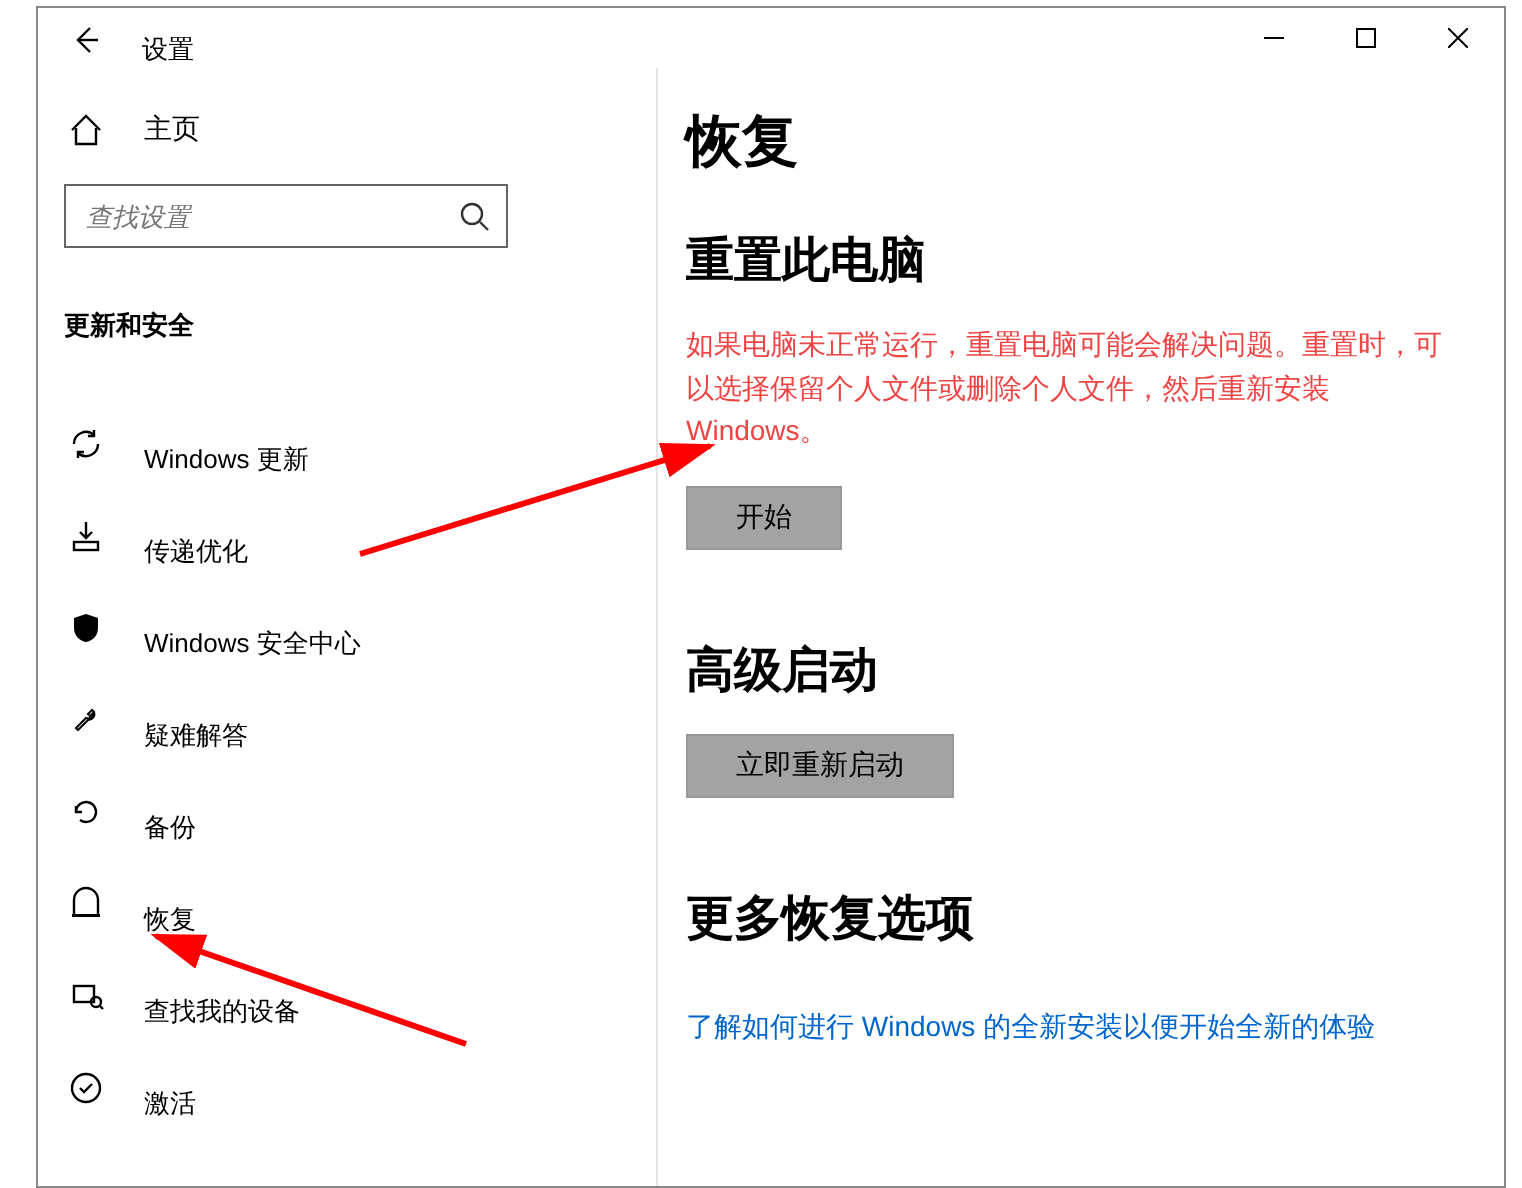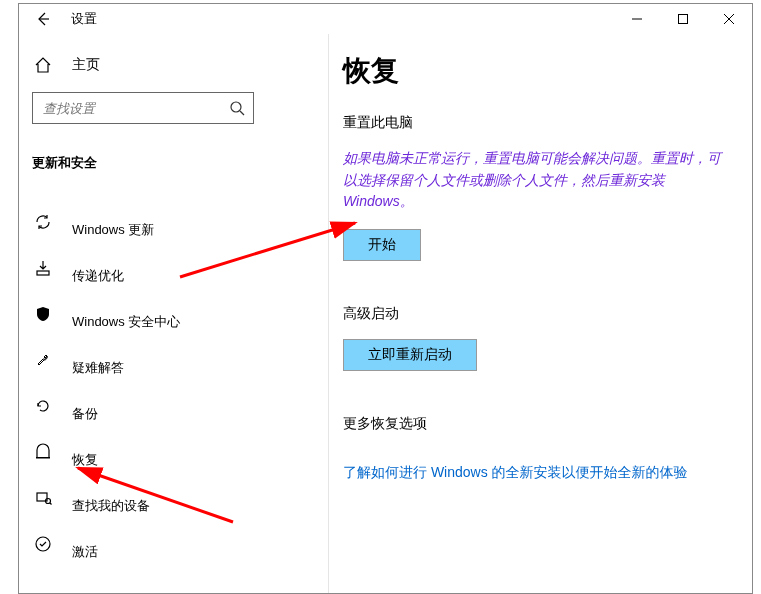--- a/index.html
+++ b/index.html
@@ -20,21 +20,21 @@
       top: 3px;
       left: 18px;
       right: 8px;
       bottom: 0;
       border: 1px solid #888;
       background: #fff;
     }
     .titlebar {
       height: 30px;
       display: flex;
-      align-items: center;
+      align-items: flex-end;
       padding-left: 8px;
     }
     .back-btn {
       width: 32px;
       height: 28px;
       display: flex;
       align-items: center;
       justify-content: center;
       cursor: pointer;
     }
@@ -133,34 +133,33 @@
       flex: 1;
       padding: 18px 28px 0 14px;
       overflow: hidden;
     }
     .page-title {
       font-size: 28px;
       font-weight: 600;
       margin-bottom: 24px;
     }
     .section-heading {
-      font-size: 14px;
-      font-weight: 400;
+      font-size: 24px;
+      font-weight: 700;
       margin-bottom: 16px;
     }
     .section-desc {
       font-size: 14px;
       line-height: 1.55;
-      color: #6d28d9;
+      color: #ef4444;
       margin-bottom: 16px;
-      font-style: italic;
     }
     .btn {
       display: inline-block;
-      background: #7dd3fc;
+      background: #a3a3a3;
       border: 1px solid #999;
       padding: 6px 24px;
       font-size: 14px;
       cursor: pointer;
     }
     .section-gap {
       height: 44px;
     }
     .link {
       color: #0066cc;

